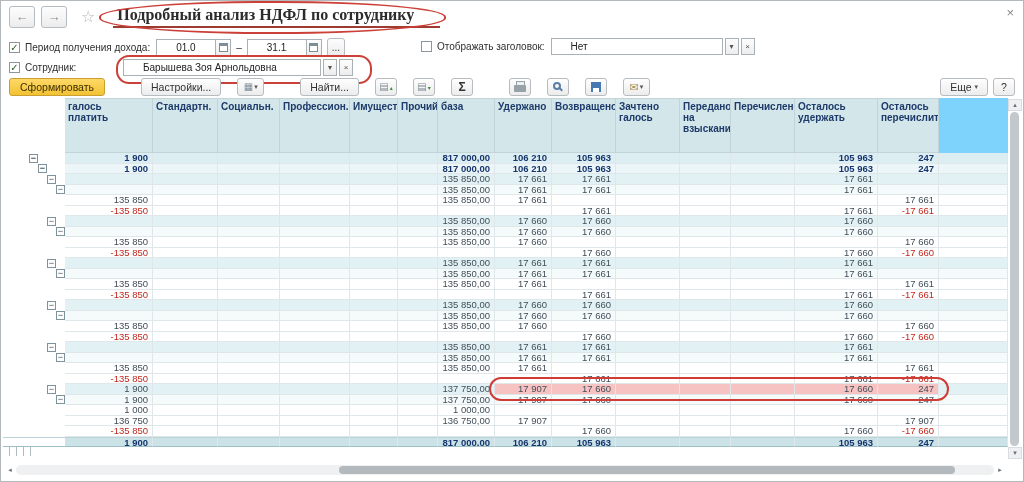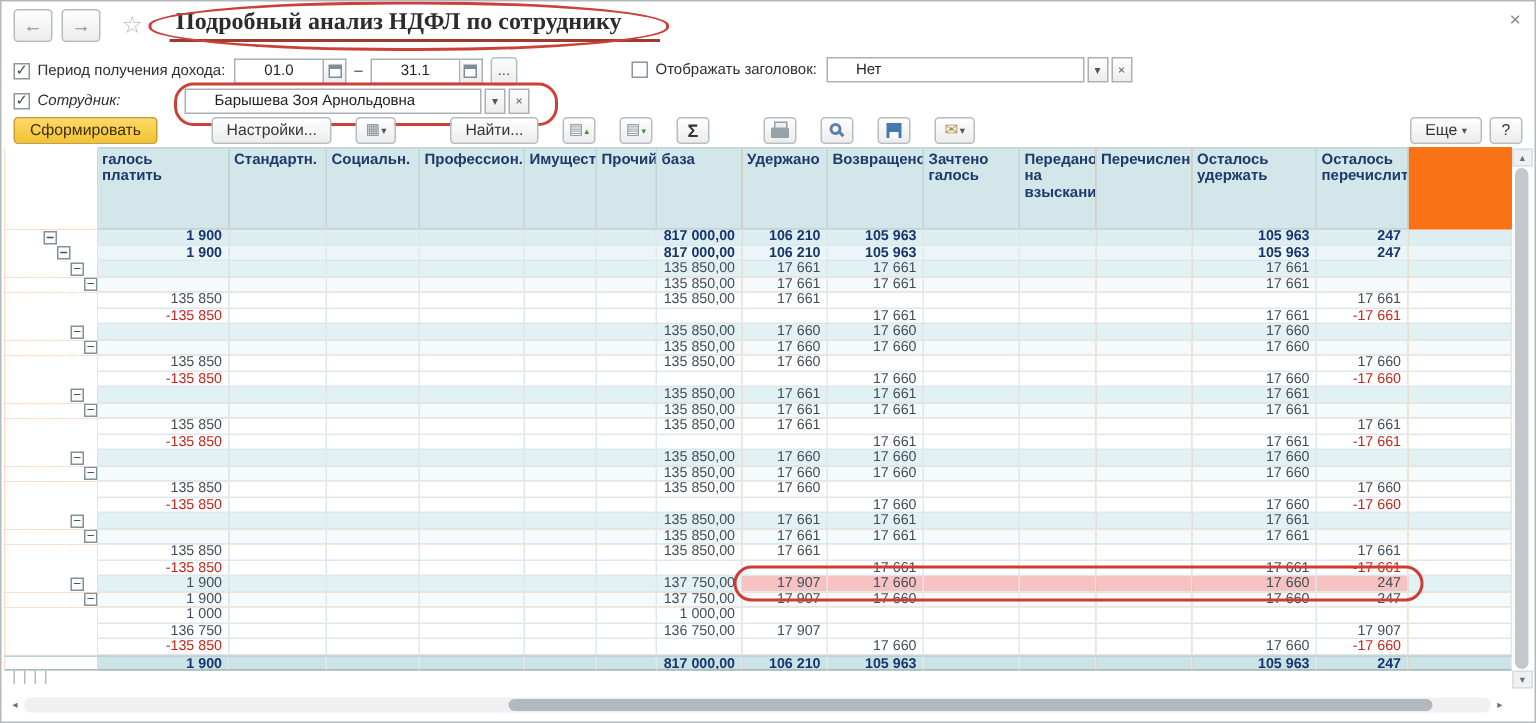--- a/index.html
+++ b/index.html
@@ -40,21 +40,21 @@
   .sigma{font-size:12px;color:#333;font-weight:bold;}
   .ico-print{position:relative;width:12px;height:7px;background:#97a1a8;border-radius:1px;margin-top:3px;}
   .ico-print::before{content:"";position:absolute;left:2px;top:-4px;width:7px;height:3px;background:#eceeef;border:1px solid #97a1a8;}
   .ico-preview{width:8px;height:8px;border:2px solid #5b7fa6;border-radius:50%;position:relative;box-sizing:border-box;margin:0 2px 2px 0;}
   .ico-preview::after{content:"";position:absolute;width:5px;height:2px;background:#5b7fa6;transform:rotate(45deg);right:-4px;bottom:-2px;}
   .ico-save{width:10px;height:10px;background:#4679b2;position:relative;}
   .ico-save::after{content:"";position:absolute;left:2px;bottom:0;width:6px;height:4px;background:#fff;}
   .ico-mail{font-size:11px;color:#a98f4c;line-height:11px;}
 
   
-  .grid{position:absolute;left:2px;top:97px;width:1005px;background:#f97316;}
+  .grid{position:absolute;left:2px;top:97px;width:1005px;background:#7dd3fc;}
   .trow{display:grid;grid-template-columns:var(--cols);position:relative;}
   .trow:not(.thead){height:10.5px;}
   .thead{height:55px;}
   .cell{border-right:1px solid #dfe7ea;border-bottom:1px solid #dfe7ea;overflow:hidden;font-size:9.5px;line-height:10.5px;color:#414e59;box-sizing:border-box;}
   .num{text-align:right;padding-right:4px;}
   .cell.tree{border:none;background:#fff !important;position:relative;z-index:2;font-weight:normal;}
   .hcell{background:#d3e6e9;border-right:1px solid #c2d4d8;border-bottom:1px solid #c2d4d8;border-top:1px solid #c2d4d8;color:#1d3a6a;font-weight:bold;font-size:10px;line-height:11px;padding:2px 2px 0 3px;text-align:left;}
   .thead .tree{border:none;background:#fff;}
   .h-op span{display:inline-block;width:46px;}
   .r-t1 .cell{background:#dceef1;}
@@ -116,21 +116,21 @@
     <span class="flabel">Отображать заголовок:</span>
     <input class="inp" style="width: 172px;" value="Нет">
     <span class="fbtn">▾</span>
     <span class="fbtn">×</span>
   </div>
 
   <div class="frow" style="left:8px;top:58px;">
     <span class="cb">
         <span>✓</span>
       </span>
-    <span class="flabel" style="width:92px;font-style:italic;">Сотрудник:</span>
+    <span class="flabel" style="width:92px;">Сотрудник:</span>
     <span class="emp-wrap">
       <input class="inp" style="width: 198px;" value="Барышева Зоя Арнольдовна">
       <span class="fbtn">▾</span>
       <span class="fbtn">×</span>
       <span class="oval emp-oval"></span>
     </span>
   </div>
 
   <div class="toolbar">
     <span class="btn gen">Сформировать</span>

